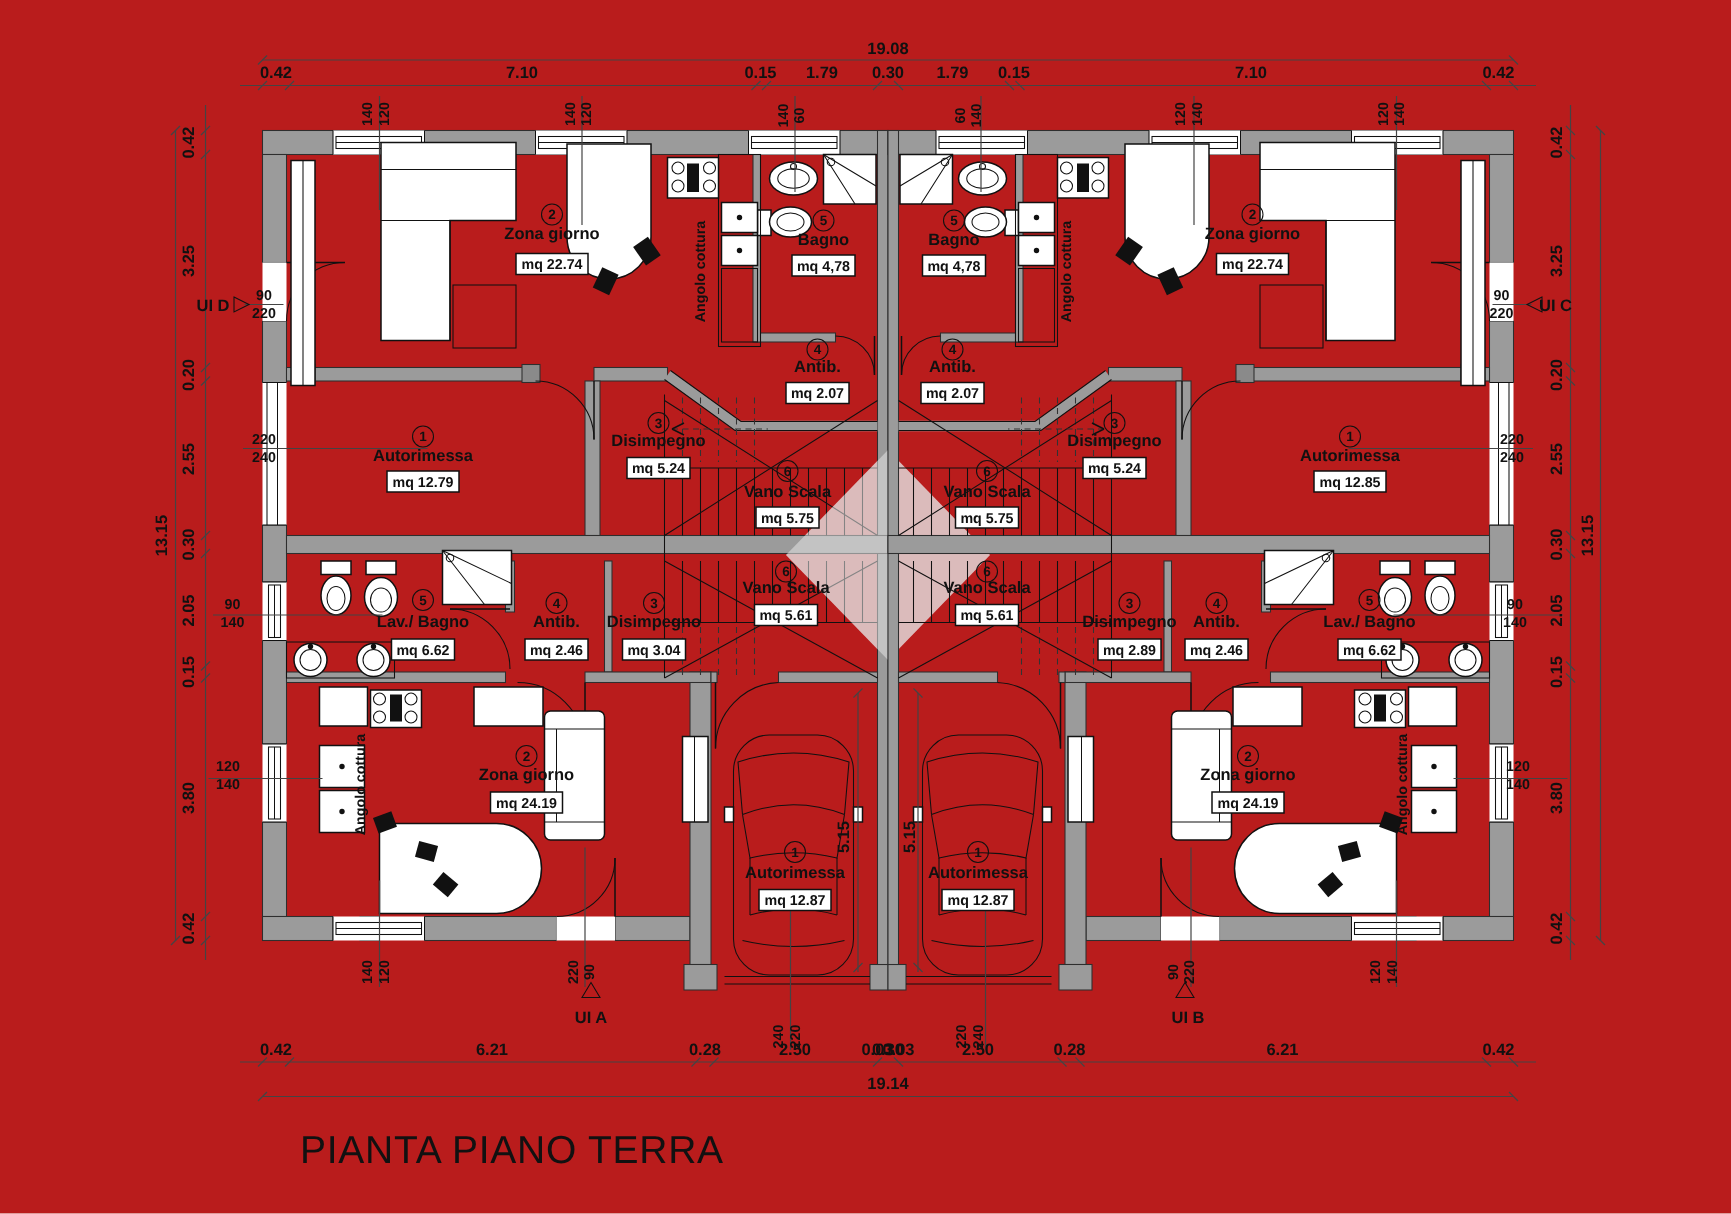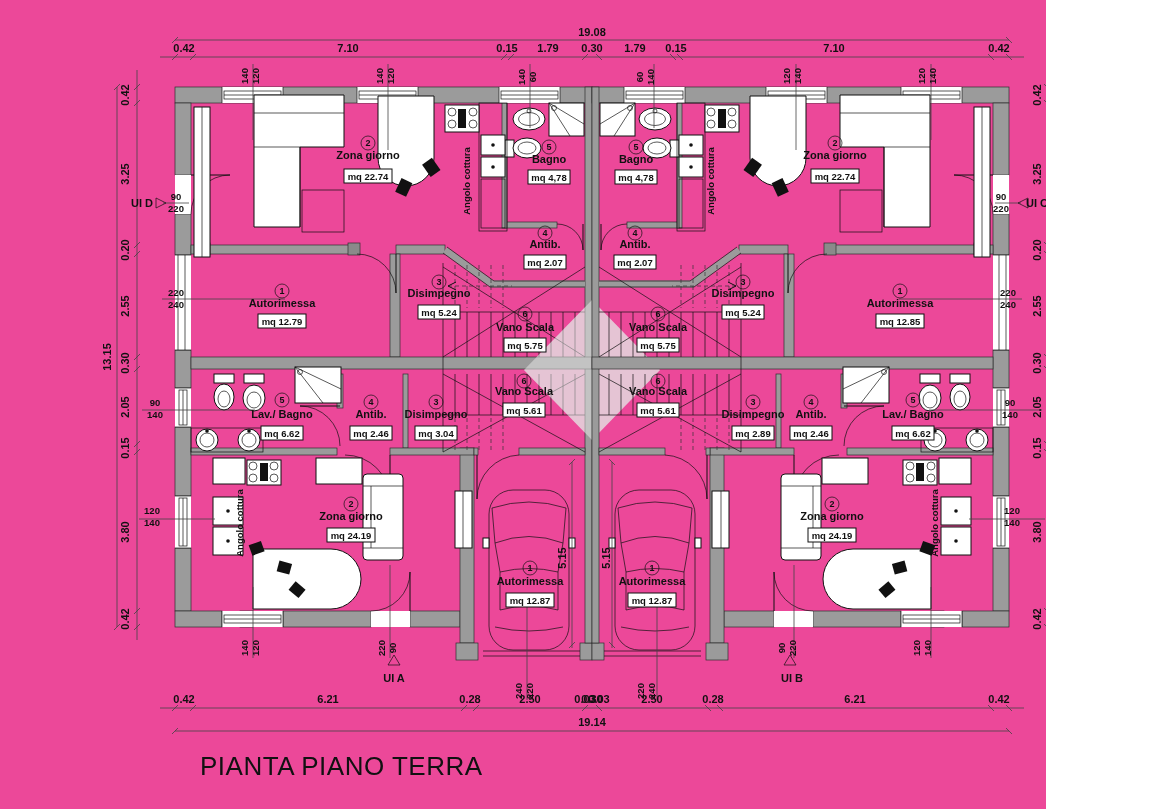--- a/index.html
+++ b/index.html
@@ -1,16 +1,16 @@
 <!DOCTYPE html>
 <html><head>
 <meta charset="utf-8">
 <style>
   html,body{margin:0;padding:0;background:#ffffff;}
-  .page{position:relative;width:1046px;height:809px;background:#ec4899;overflow:hidden;}
+  .page{position:relative;width:1154px;height:809px;background:#b91c1c;overflow:hidden;}
   svg text{font-family:"Liberation Sans",sans-serif;fill:#111;}
   .d{font-size:11px;font-weight:700;}
   .s{font-size:9.5px;font-weight:700;}
   .r{font-size:11px;font-weight:700;}
   .a{font-size:9.5px;font-weight:700;}
   .n{font-size:9px;font-weight:700;}
   .t{font-size:26px;font-weight:400;letter-spacing:.5px;}
   .w{fill:#9b9b9b;stroke:#2e2e2e;stroke-width:.7;}
   .wd{fill:#8a8a8a;stroke:#2e2e2e;stroke-width:.7;}
   .fx{fill:#fff;stroke:#111;stroke-width:1;}

